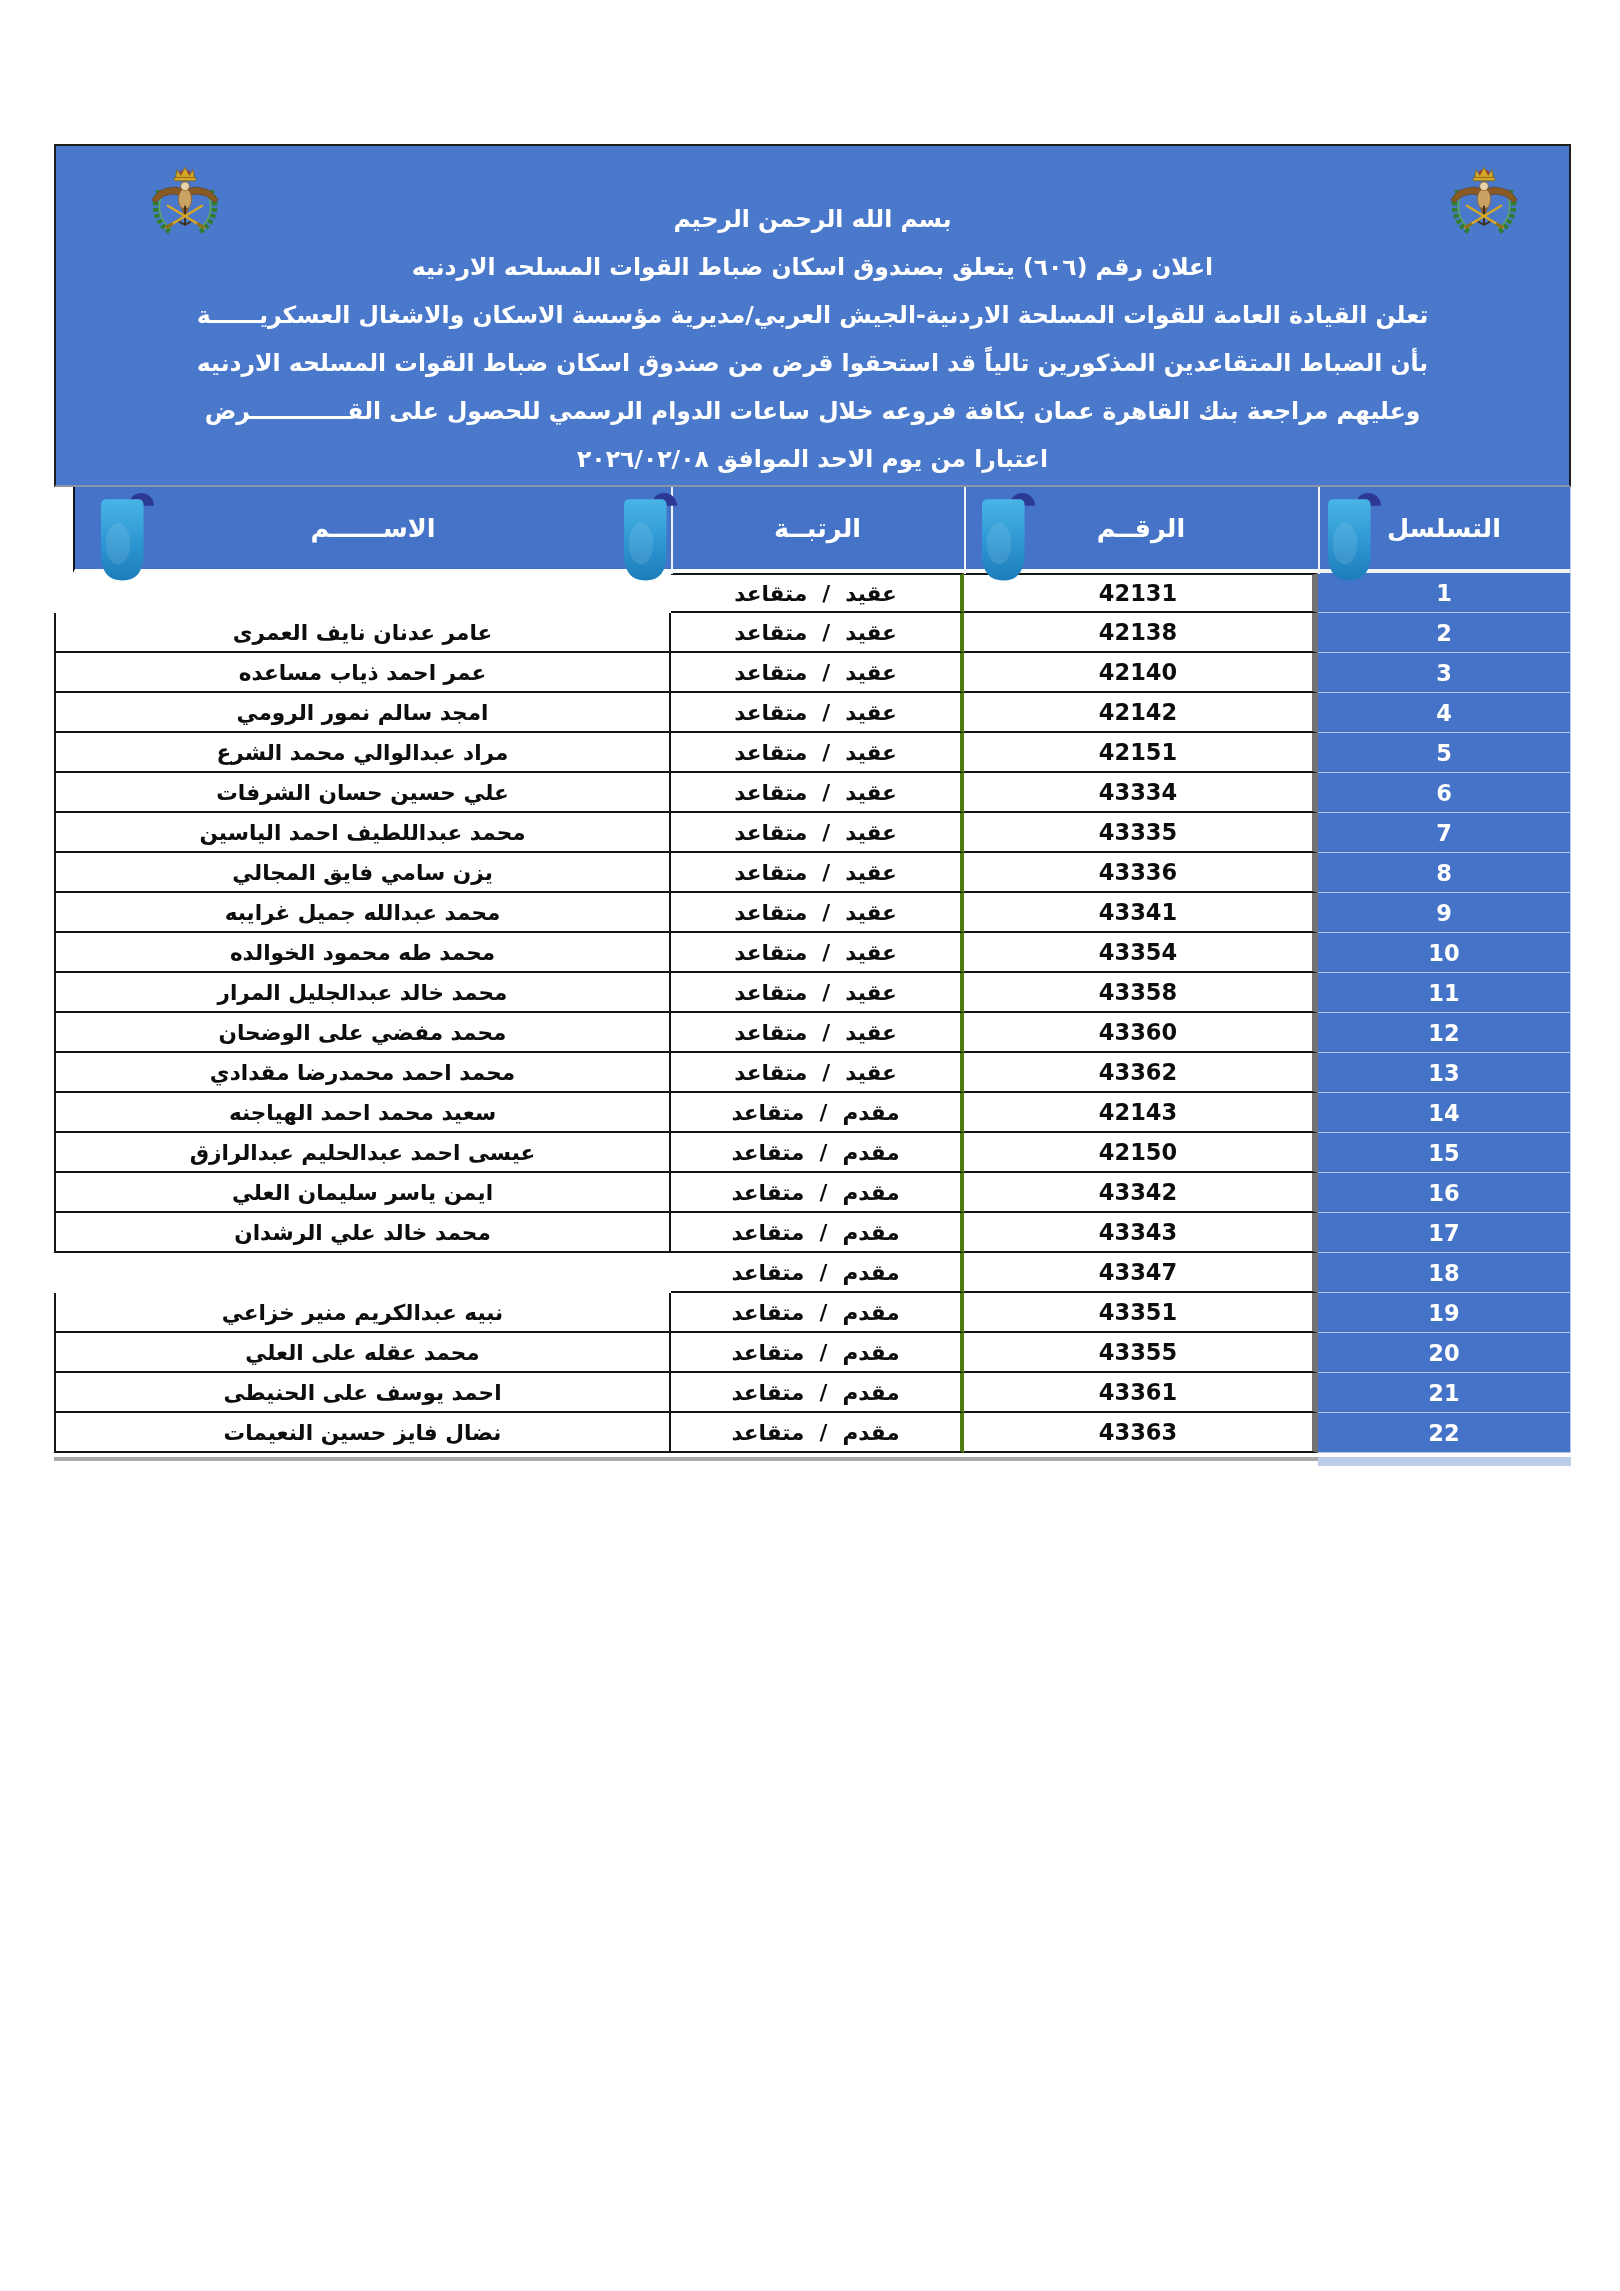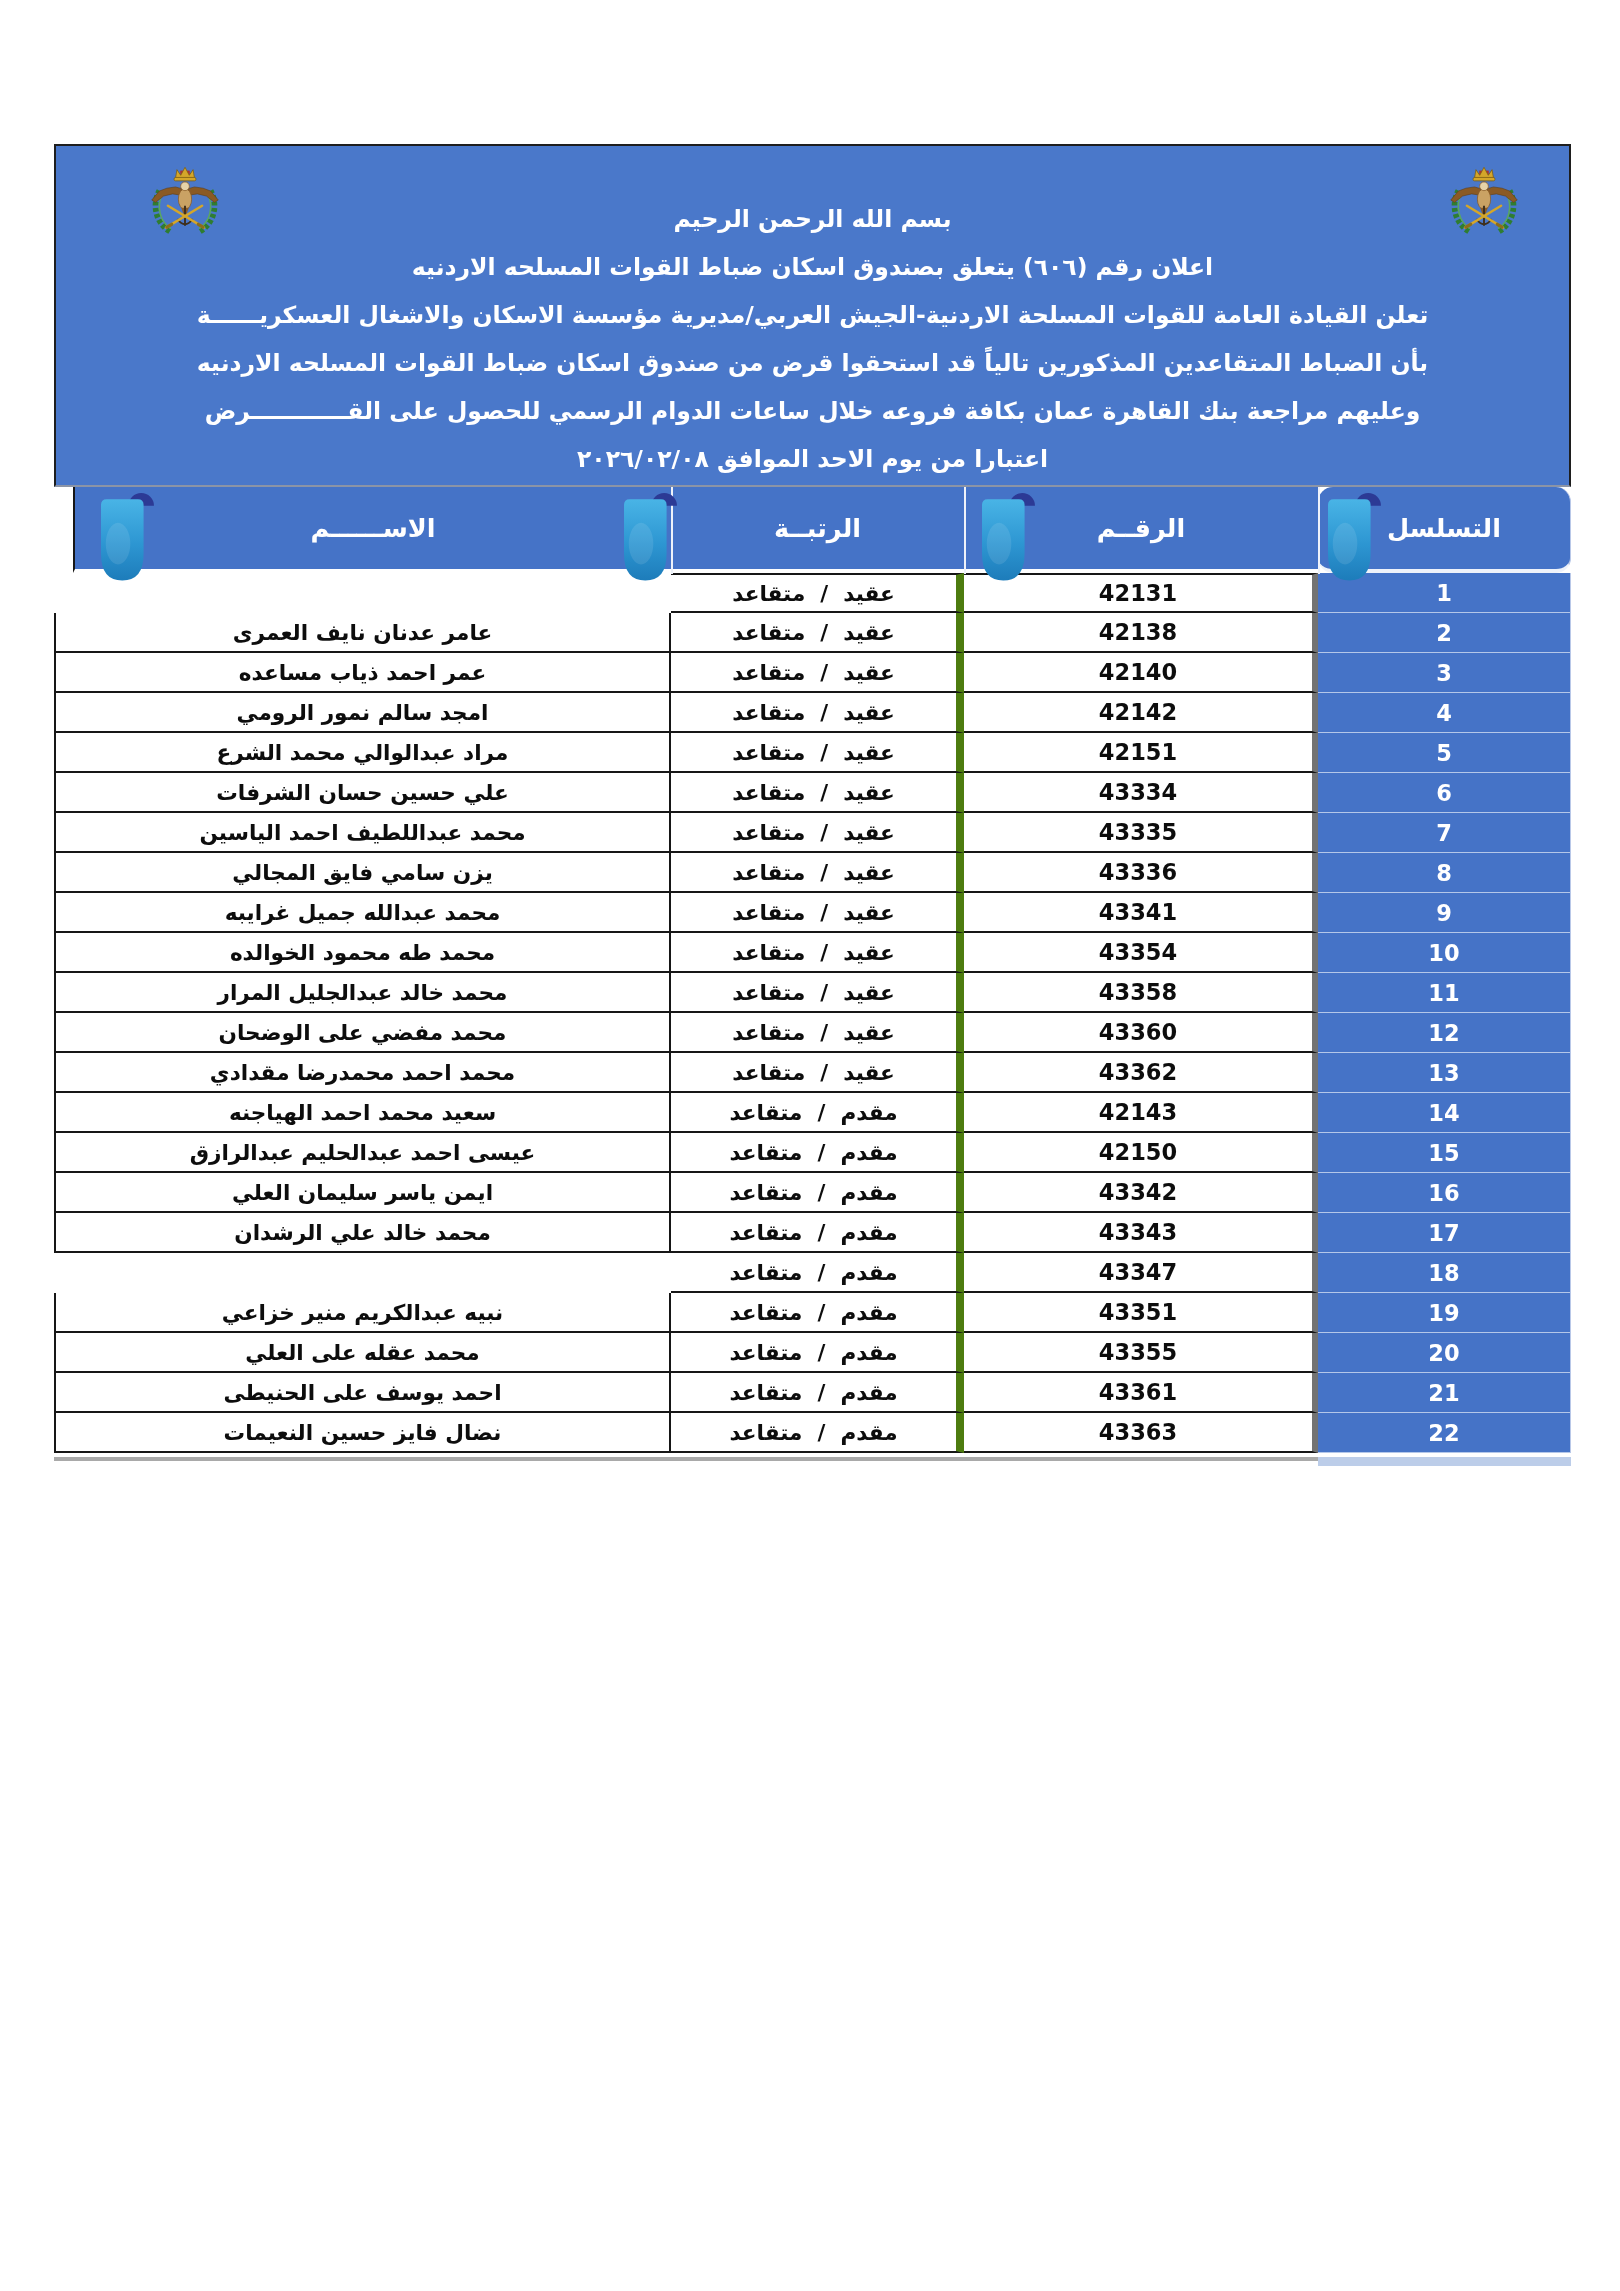--- a/index.html
+++ b/index.html
@@ -26,36 +26,36 @@
   .thead{height:86px;}
   .th{
     position:relative;background:#4573c7;color:#ffffff;font-weight:bold;font-size:25.5px;
     display:flex;align-items:center;justify-content:center;
     border-bottom:4.9px solid #ffffff;box-sizing:border-box;
   }
   .th:not(.th-name)::after{
     content:"";position:absolute;left:0;top:0;bottom:-4.9px;width:2px;background:#eef2fa;
   }
   .th-name{border-left:2.9px solid #161616;margin-left:19px;}
-  .th-serial{border-right:1px solid #b9c8e8;border-bottom:4.9px solid #eef2fa;border-radius:15px;}
+  .th-serial{border-right:1px solid #b9c8e8;border-bottom:4.9px solid #eef2fa;}
   .trow{height:40px;}
   .cell{
     display:flex;align-items:center;justify-content:center;
     font-weight:bold;box-sizing:border-box;white-space:nowrap;
   }
   .cell.serial{
     background:#4573c7;color:#ffffff;font-size:22.5px;
     border-bottom:1px solid rgba(255,255,255,.6);border-right:1px solid #b9c8e8;
   }
   .cell.number,.cell.rank,.cell.name{
     background:#ffffff;color:#0d0d0d;font-size:21.6px;direction:rtl;
     border-bottom:2px solid #161616;
   }
   .cell.number{font-size:22.5px;border-right:6px solid #737373;}
-  .cell.rank{border-right:8px solid #4d7c0f;text-align:center;}
+  .cell.rank{border-right:4px solid #4d7c0f;text-align:center;}
   .cell.name{border-left:2.9px solid #161616;border-right:2px solid #161616;}
   .trow:first-child .cell.number,
   .trow:first-child .cell.rank,
   .trow:first-child .cell.name{border-top:2.9px solid #161616;}
   .pin{position:absolute;top:3.9px;width:57px;height:92px;z-index:5;}
   .pin.p-name{left:45px;}
   .pin.p-rank{left:568px;}
   .pin.p-number{left:926px;}
   .pin.p-serial{left:1272px;}
   .table-shadow{position:absolute;left:0;top:970px;width:1517px;height:3.9px;background:#a9a9a9;}

